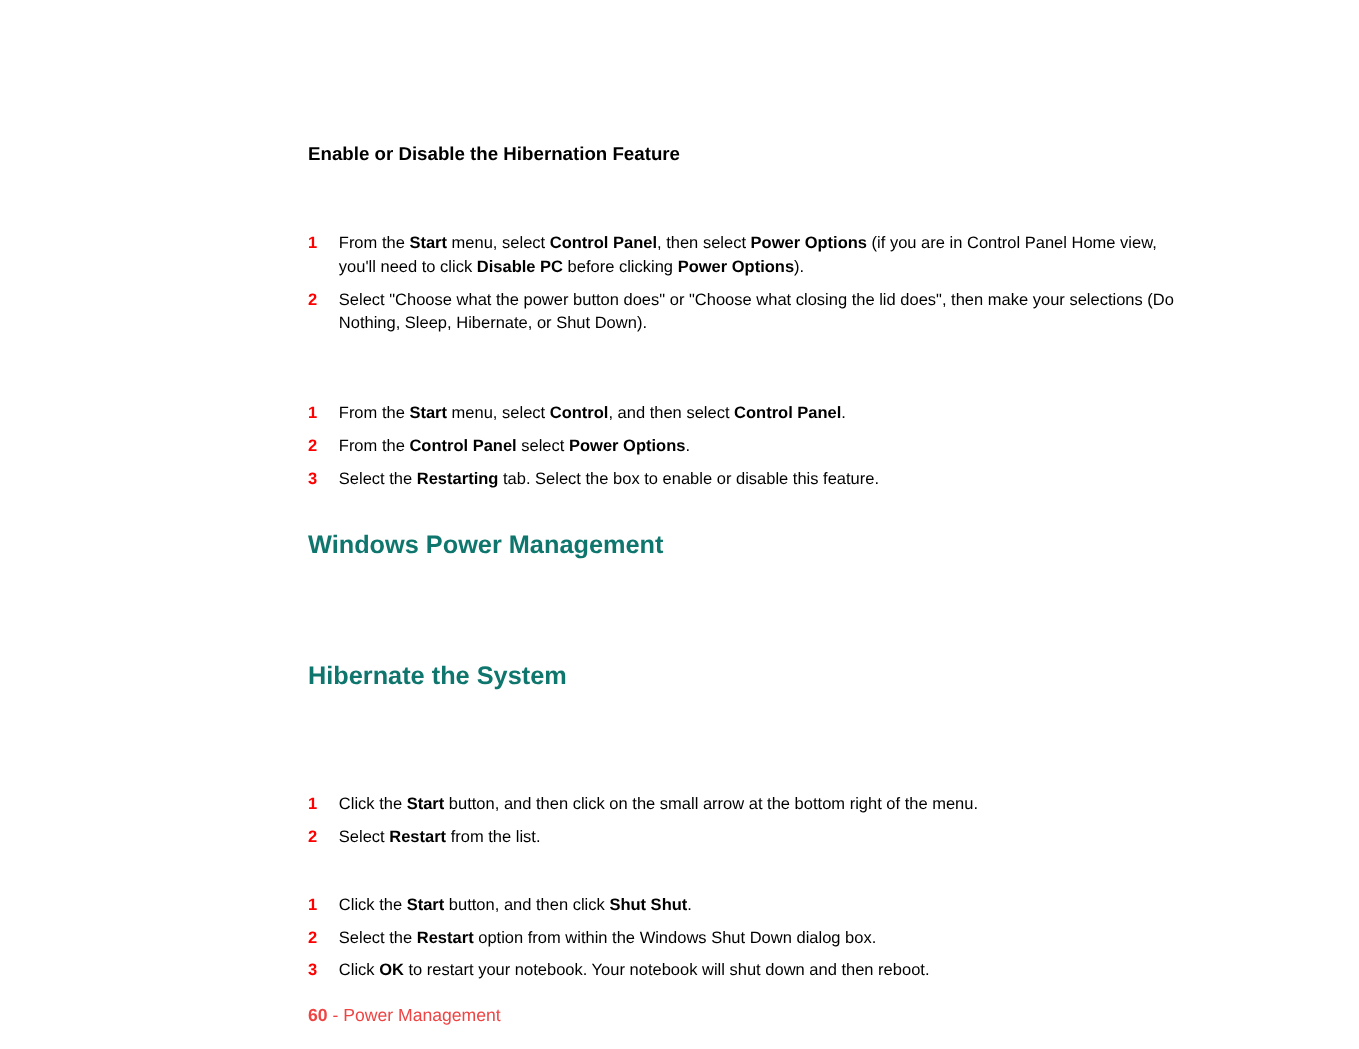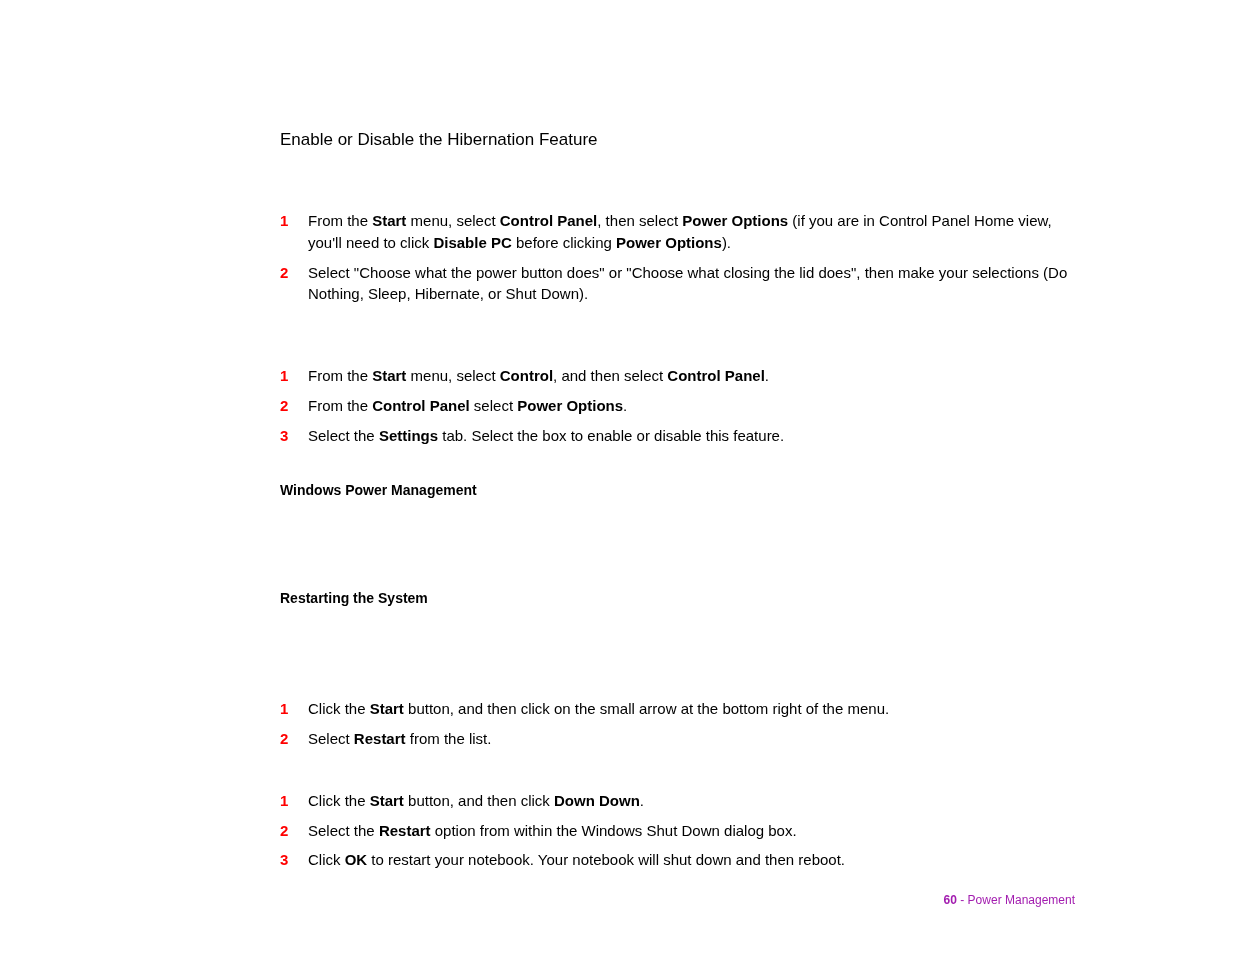--- a/index.html
+++ b/index.html
@@ -11,28 +11,28 @@
     height: 954px;
     box-sizing: border-box;
   }
   .page {
     padding: 130px 160px 0 280px;
     box-sizing: border-box;
     width: 100%;
   }
   .main-heading {
     font-size: 17px;
-    font-weight: normal;
+    font-weight: bold;
     color: #000;
     margin-bottom: 60px;
   }
   .section-heading {
-    font-size: 14px;
+    font-size: 23px;
     font-weight: bold;
-    color: #000000;
+    color: #0f766e;
     margin-top: 36px;
     margin-bottom: 16px;
   }
   .list {
     margin-bottom: 22px;
   }
   .list-item {
     display: flex;
     align-items: flex-start;
     margin-bottom: 8px;
@@ -53,23 +53,23 @@
   .gap-large {
     margin-top: 60px;
   }
   .gap-xl {
     margin-top: 92px;
   }
   .gap-med {
     margin-top: 40px;
   }
   .footer {
-    text-align: right;
-    font-size: 12px;
-    color: #a21caf;
+    text-align: left;
+    font-size: 16px;
+    color: #ef4444;
     margin-top: 18px;
   }
   .footer b {
     font-weight: bold;
   }
   strong {
     font-weight: bold;
     text-align: right;
   }
 </style>
@@ -95,43 +95,43 @@
     <div class="list-item">
       <div class="num">1</div>
       <div class="text">From the <strong>Start</strong> menu, select <strong>Control</strong>, and then select <strong>Control Panel</strong>.</div>
     </div>
     <div class="list-item">
       <div class="num">2</div>
       <div class="text">From the <strong>Control Panel</strong> select <strong>Power Options</strong>.</div>
     </div>
     <div class="list-item">
       <div class="num">3</div>
-      <div class="text">Select the <strong>Settings</strong> tab. Select the box to enable or disable this feature.</div>
+      <div class="text">Select the <strong>Restarting</strong> tab. Select the box to enable or disable this feature.</div>
     </div>
   </div>
 
   <div class="section-heading">Windows Power Management</div>
 
-  <div class="section-heading gap-xl">Restarting the System</div>
+  <div class="section-heading gap-xl">Hibernate the System</div>
 
   <div class="list gap-xl">
     <div class="list-item">
       <div class="num">1</div>
       <div class="text">Click the <strong>Start</strong> button, and then click on the small arrow at the bottom right of the menu.</div>
     </div>
     <div class="list-item">
       <div class="num">2</div>
       <div class="text">Select <strong>Restart</strong> from the list.</div>
     </div>
   </div>
 
   <div class="list gap-med">
     <div class="list-item">
       <div class="num">1</div>
-      <div class="text">Click the <strong>Start</strong> button, and then click <strong>Down Down</strong>.</div>
+      <div class="text">Click the <strong>Start</strong> button, and then click <strong>Shut Shut</strong>.</div>
     </div>
     <div class="list-item">
       <div class="num">2</div>
       <div class="text">Select the <strong>Restart</strong> option from within the Windows Shut Down dialog box.</div>
     </div>
     <div class="list-item">
       <div class="num">3</div>
       <div class="text">Click <strong>OK</strong> to restart your notebook. Your notebook will shut down and then reboot.</div>
     </div>
   </div>

